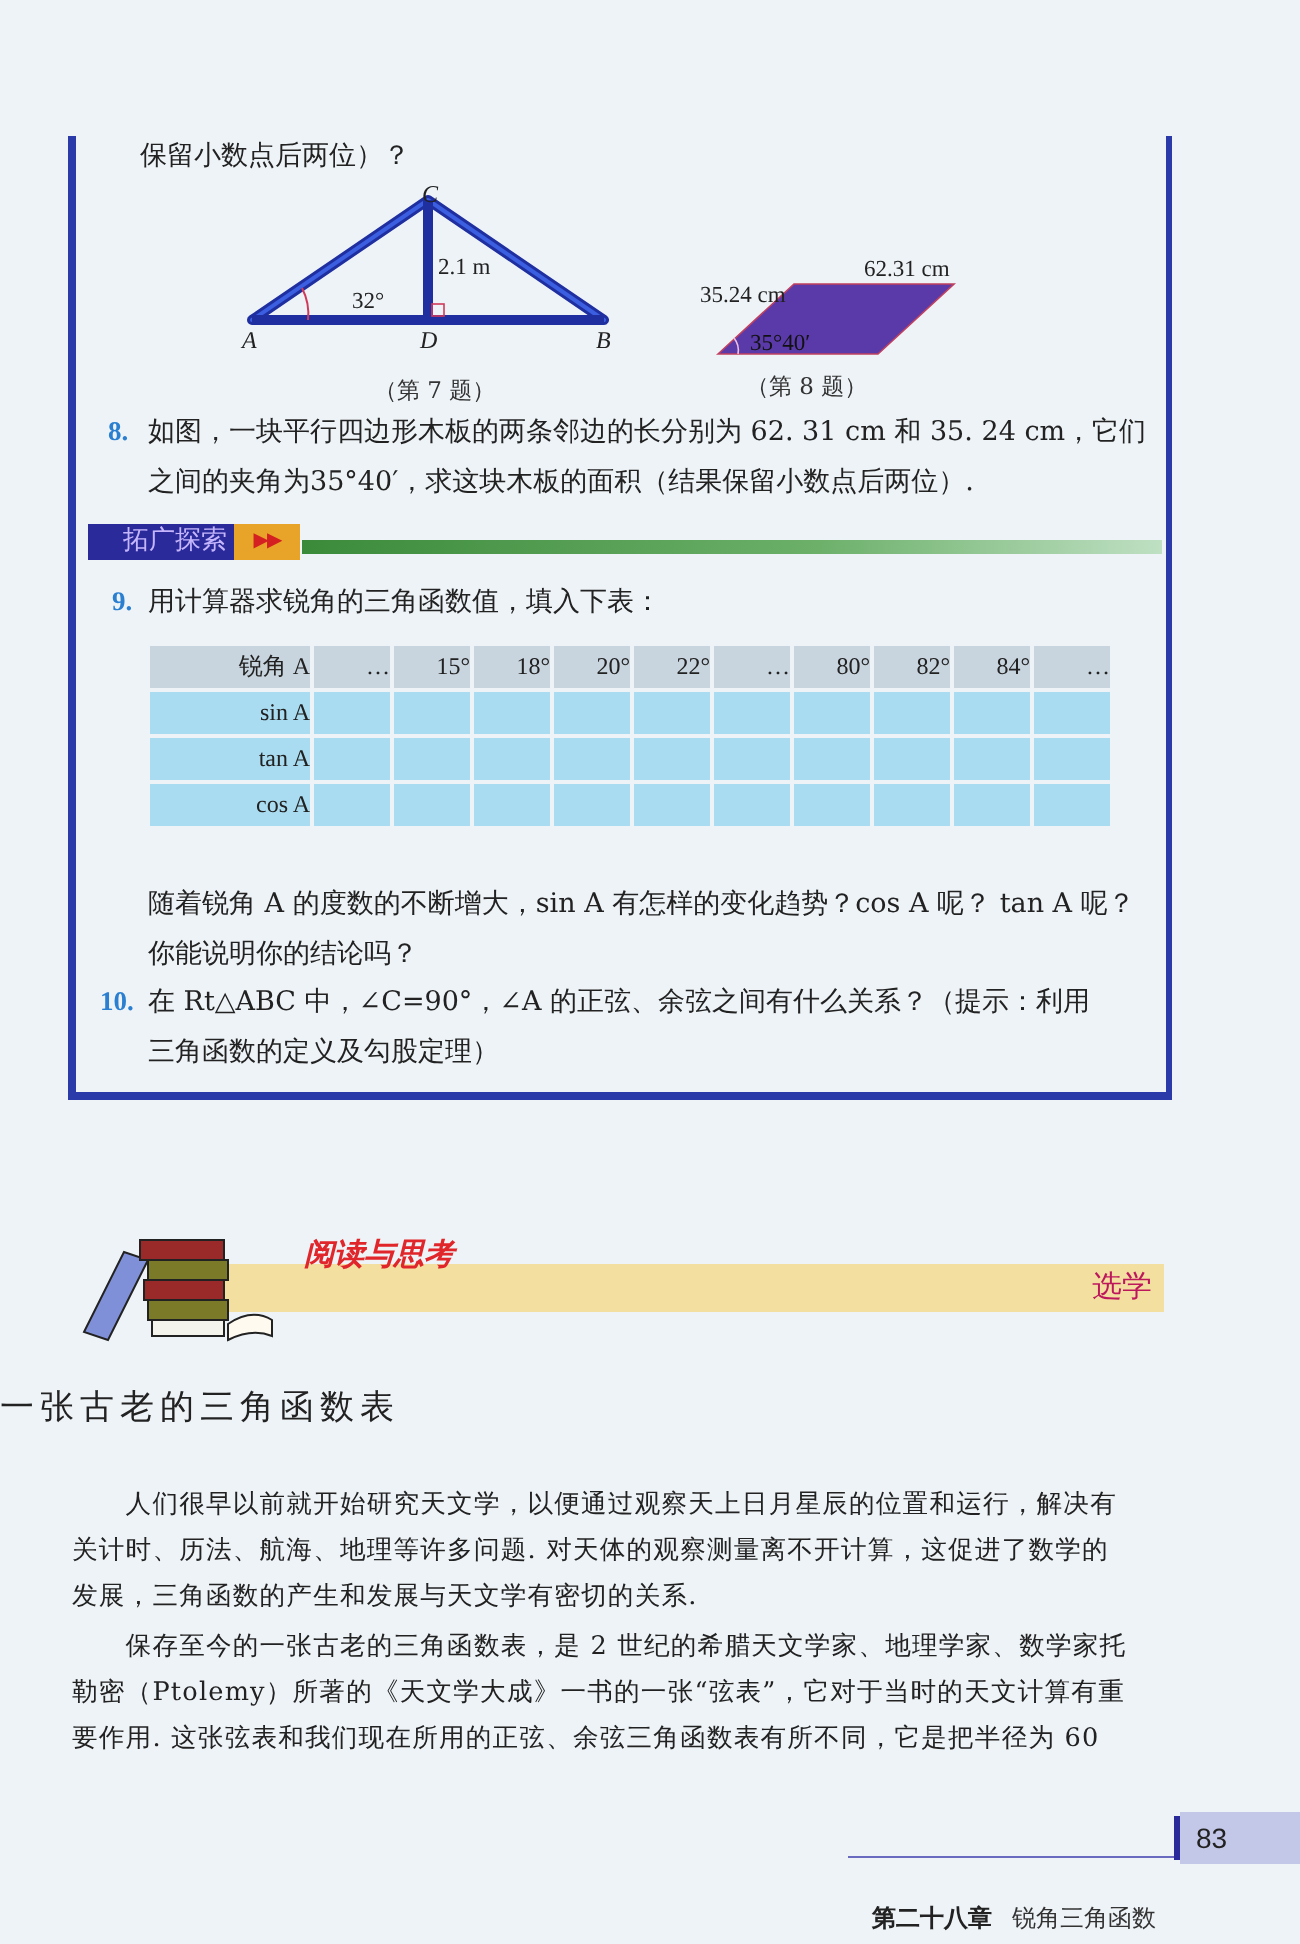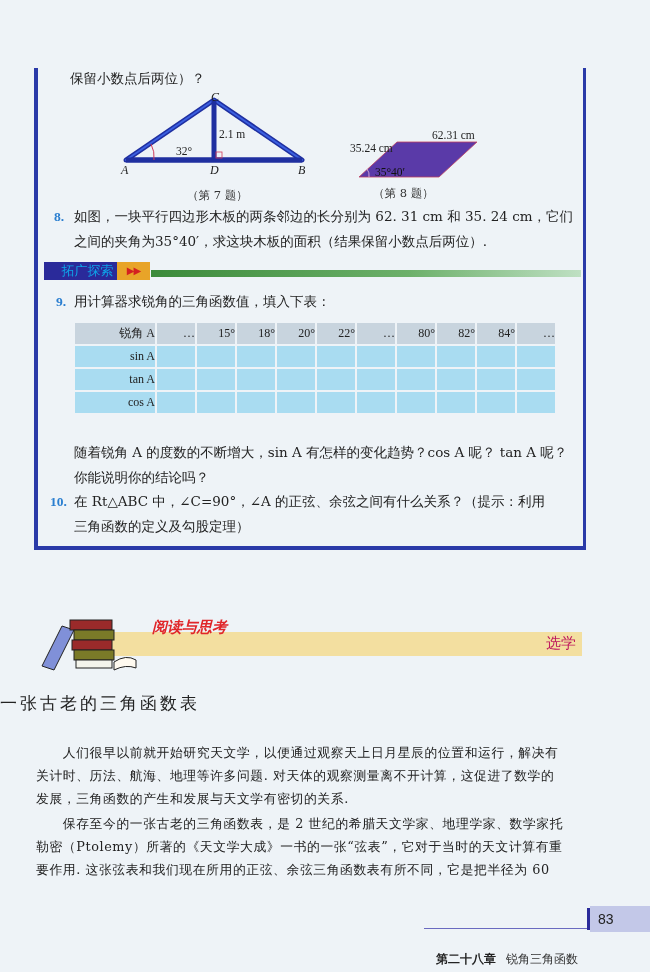--- a/index.html
+++ b/index.html
@@ -19,21 +19,21 @@
   .txt { font-size:13.5px; line-height:24px; white-space:nowrap; }
   .qnum { color:#2b7fd0; font-weight:bold; font-family:"Liberation Serif", serif; }
   .caption { font-size:11.5px; color:#333; }
   .label-it { font-style:italic; font-family:"Liberation Serif", serif; font-size:12px; }
   .small { font-size:11.5px; font-family:"Liberation Serif", serif; }
 
   
   #explore-banner { left:44px; top:262px; height:18px; }
   #explore-label {
     position:absolute; left:0; top:0; height:18px; width:87px; background:#2a2a9a;
-    color:#0ea5e9; font-family:"DejaVu Sans", sans-serif; font-size:13px; line-height:18px; text-align:center;
+    color:#c4b5fd; font-family:"DejaVu Sans", sans-serif; font-size:13px; line-height:18px; text-align:center;
   }
   #explore-arrows {
     position:absolute; left:73px; top:0; height:18px; width:33px; background:#e8a428;
     color:#d42020; font-size:10px; line-height:18px; text-align:center; letter-spacing:-1px;
     font-family:"DejaVu Sans", sans-serif;
   }
   #explore-bar {
     position:absolute; left:107px; top:8px; height:7px; width:430px;
     background:linear-gradient(90deg,#3b8a3a,#6cb06a 60%,#bfe0c3);
   }

